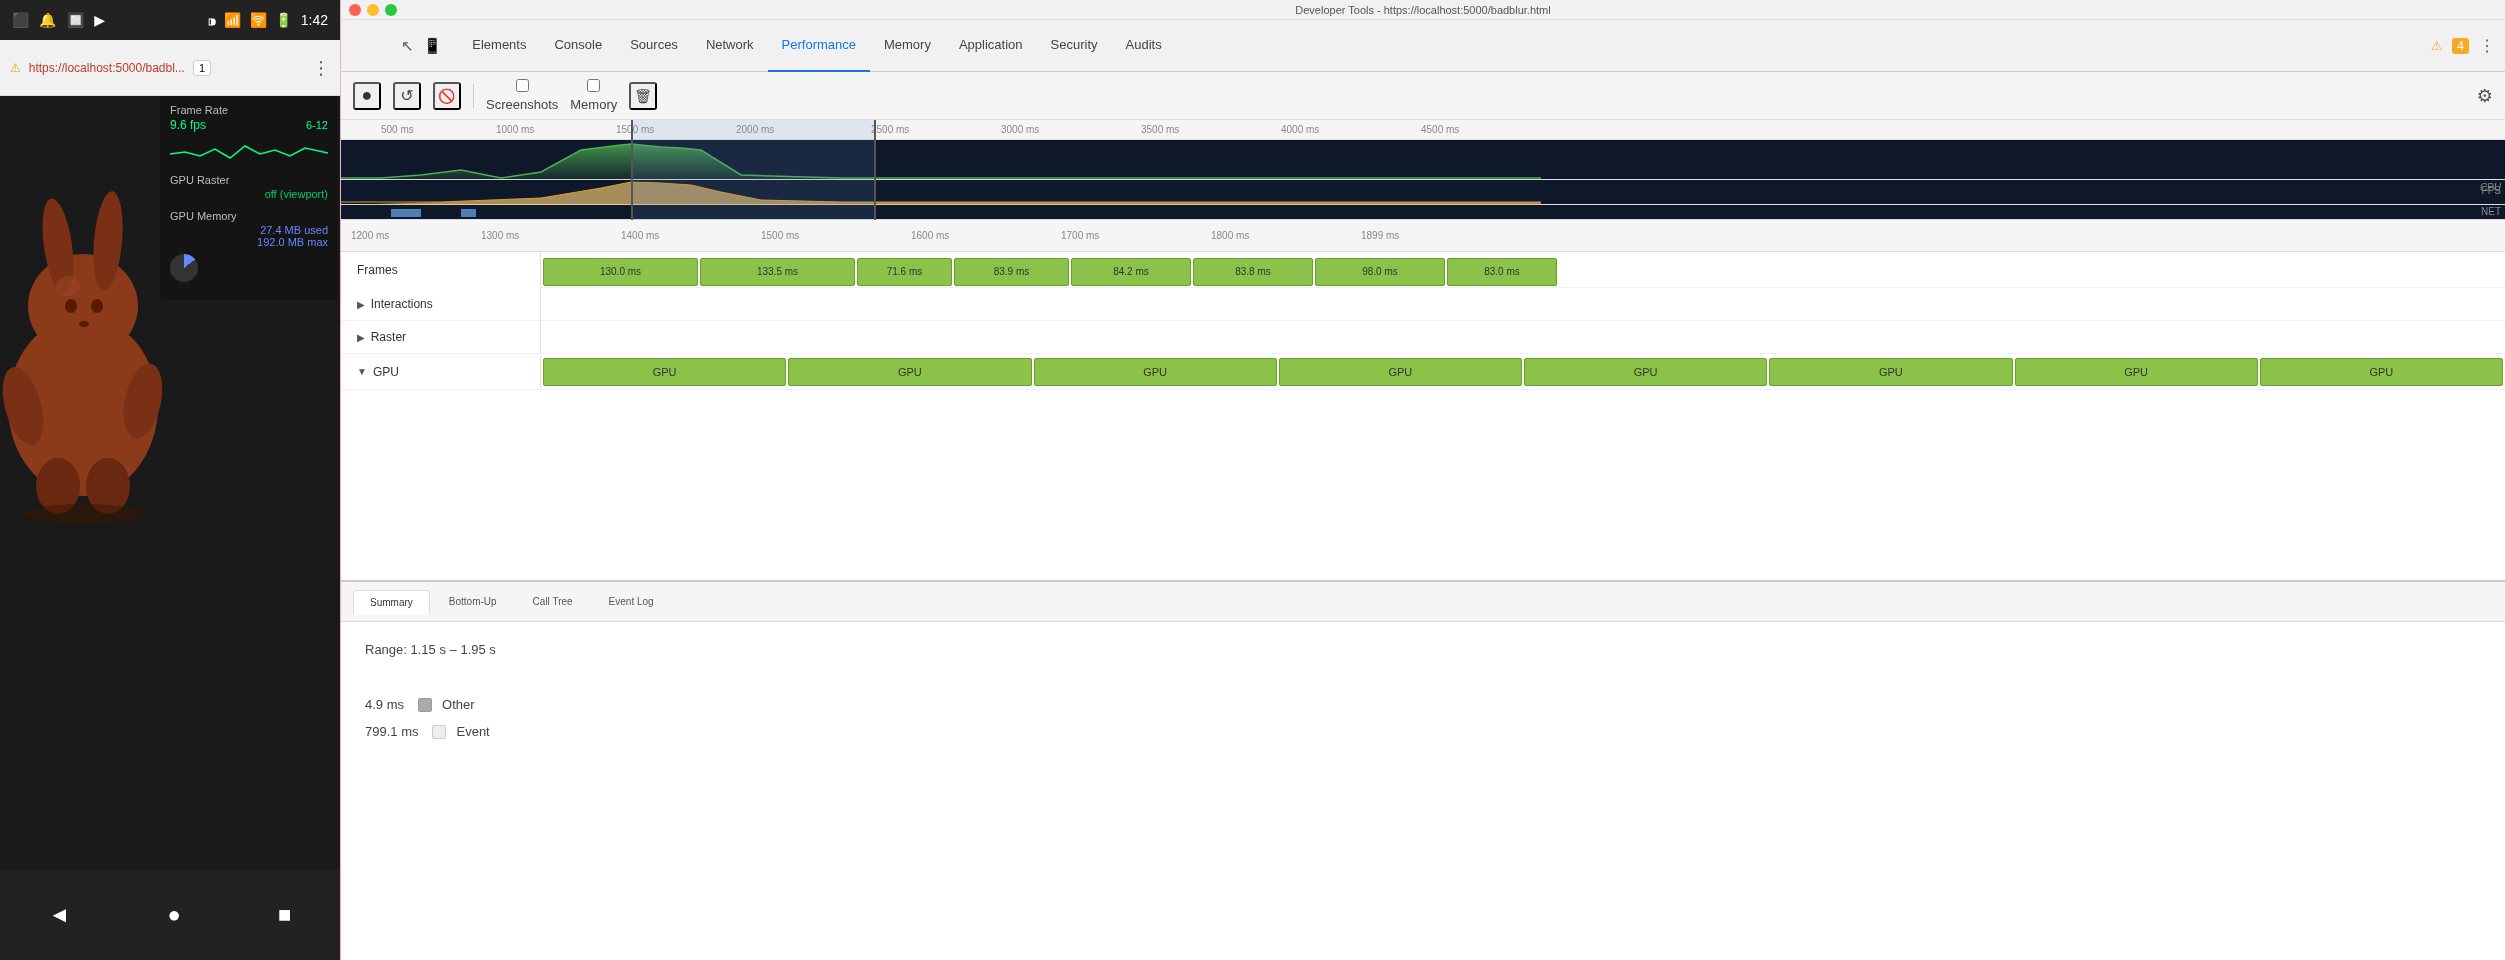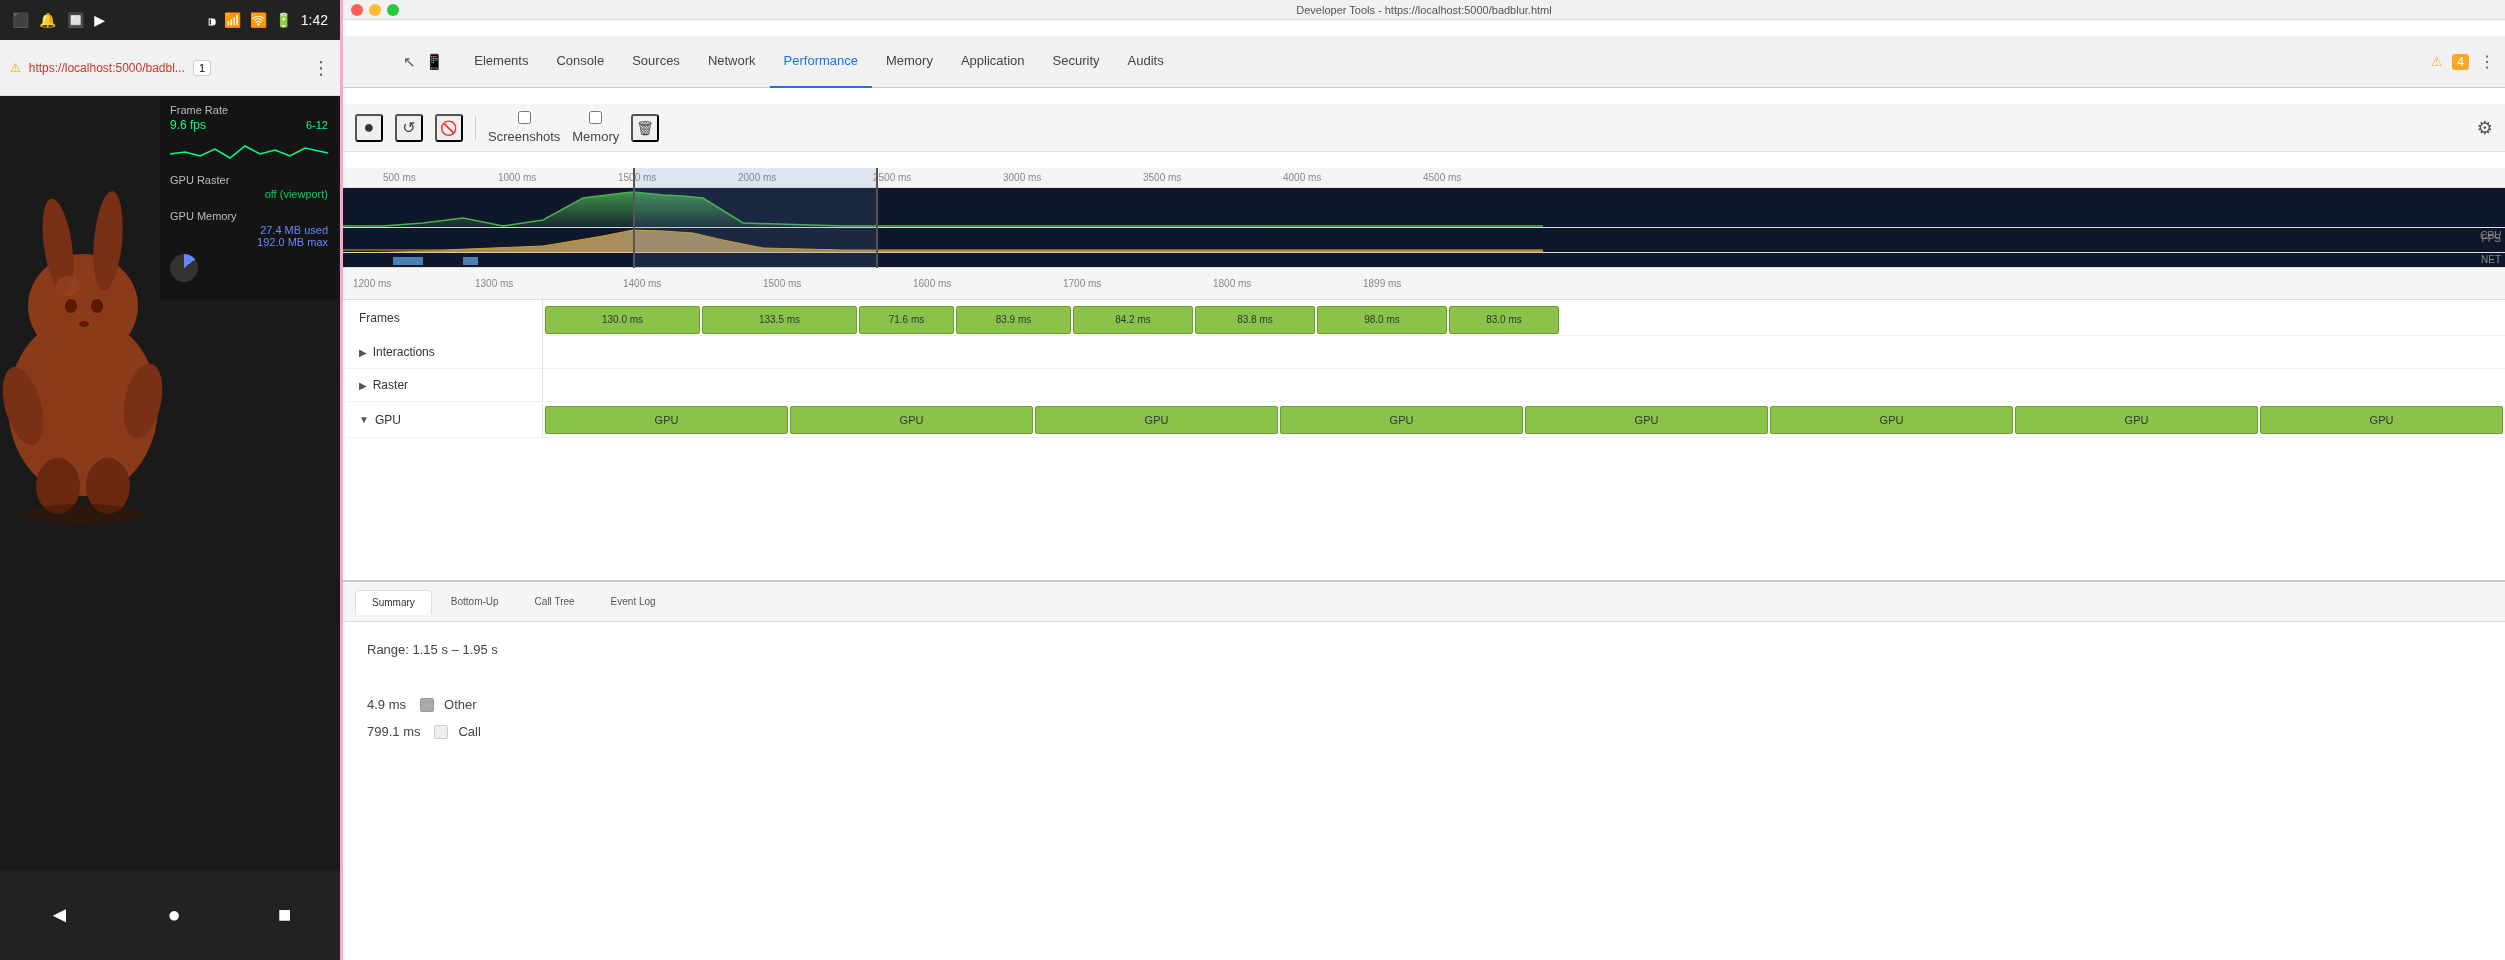--- a/index.html
+++ b/index.html
@@ -36,21 +36,21 @@
 
     
     .bunny-area { position: absolute; top: 96px; left: -10px; width: 185px; height: 460px; display: flex; align-items: center; justify-content: center; overflow: hidden; }
     .bunny-svg { width: 180px; height: 440px; }
 
     
     .phone-bottom { position: absolute; bottom: 0; left: 0; width: 340px; height: 90px; background: #222; display: flex; align-items: center; justify-content: space-around; }
     .nav-btn { color: #fff; font-size: 22px; cursor: pointer; }
 
     
-    .devtools { flex: 1; display: flex; flex-direction: column; height: 960px; background: #fff; border-left: 3px solid #f9a8d4; gap: 16px; }
+    .devtools { flex: 1; display: flex; flex-direction: column; height: 960px; background: #fff; border-left: 1px solid #f9a8d4; }
 
     
     .devtools-title-bar { height: 20px; background: #f1f1f1; display: flex; align-items: center; justify-content: center; border-bottom: 1px solid #ddd; }
     .devtools-title { font-size: 11px; color: #555; }
 
     
     .traffic-lights { position: absolute; left: 342px; top: 0; display: flex; align-items: center; gap: 6px; padding: 4px 8px; height: 20px; }
     .tl { width: 12px; height: 12px; border-radius: 50%; }
     .tl-red { background: #ff5f57; }
     .tl-yellow { background: #febc2e; }
@@ -334,21 +334,21 @@
             <rect x="120" y="4" width="15" height="8" fill="#5b9bd5" opacity="0.8"></rect>
           </svg>
           <span style="position:absolute;right:4px;top:1px;font-size:10px;color:#888;">NET</span>
         </div>
 
         <div class="selection-overlay"></div>
       </div>
 
       <div class="details-ruler">
         <span class="detail-tick" style="left:10px;">1200 ms</span>
-        <span class="detail-tick" style="left:132px;">1300 ms</span>
+        <span class="detail-tick" style="left:140px;">1300 ms</span>
         <span class="detail-tick" style="left:280px;">1400 ms</span>
         <span class="detail-tick" style="left:420px;">1500 ms</span>
         <span class="detail-tick" style="left:570px;">1600 ms</span>
         <span class="detail-tick" style="left:720px;">1700 ms</span>
         <span class="detail-tick" style="left:870px;text-align:center;">1800 ms</span>
         <span class="detail-tick" style="left:1020px;">1899 ms</span>
       </div>
 
       <div class="tracks-area">
 
@@ -419,21 +419,21 @@
 
             <div class="legend-area">
               <div class="legend-item">
                 <span class="legend-value">4.9 ms</span>
                 <div class="legend-color" style="background:#aaa;border:1px solid #999;"></div>
                 <span>Other</span>
               </div>
               <div class="legend-item">
                 <span class="legend-value">799.1 ms</span>
                 <div class="legend-color" style="background:#eee;border:1px solid #ccc;"></div>
-                <span>Call</span>
+                <span>Event</span>
               </div>
             </div>
           </div>
         </div>
       </div>
 
     </div>
   </div>
 </div>
 

